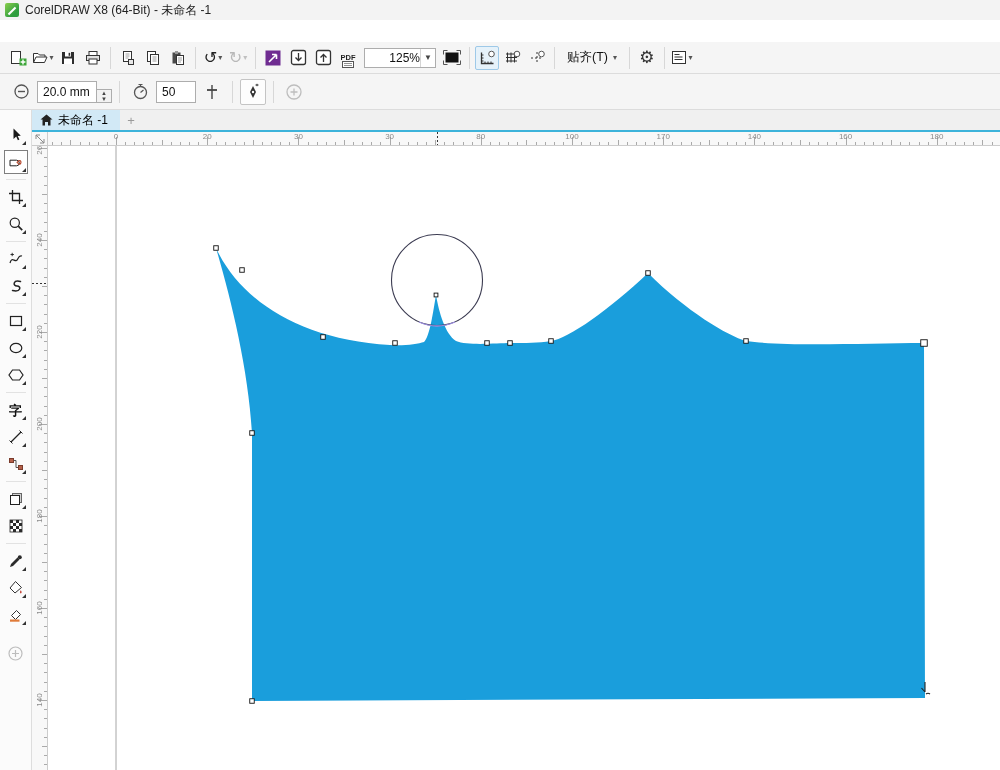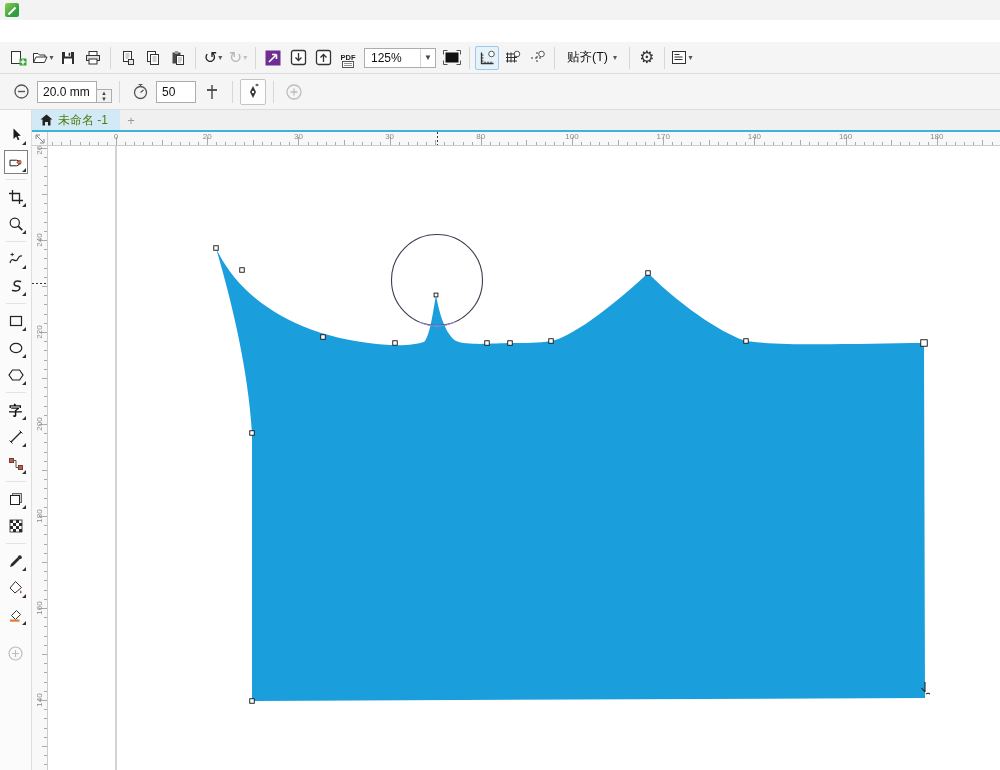--- a/index.html
+++ b/index.html
@@ -18,41 +18,41 @@
   .menu-item { padding:2px 11px; font-size:12.5px; color:#111; cursor:default; white-space:nowrap; }
 
   
   #toolbar { position:absolute; left:0; top:42px; width:1000px; height:32px; background:#f5f5f5; border-bottom:1px solid #dcdcdc; display:flex; align-items:center; padding-left:6px; gap:1px; }
   .tbtn { height:24px; min-width:24px; display:flex; align-items:center; justify-content:center; border:1px solid transparent; border-radius:2px; position:relative; }
   .caret { font-size:8px; color:#555; margin-left:1px; }
   .caret.dis { color:#c0c0c0; }
   .tsep { width:1px; height:22px; background:#d7d7d7; margin:0 4px; flex:0 0 auto; }
   .glyph { font-size:16px; color:#222; line-height:1; }
   .glyph.dis { color:#b8b8b8; }
-  #zoom-combo { display:flex; align-items:center; border:1px solid #adadad; background:#fff; height:20px; width:72px; margin:0 3px; }
+  #zoom-combo { display:flex; align-items:center; border:1px solid #adadad; background:#fff; height:20px; width:72px; margin:0 3px;text-align:right; }
   #zoom-combo .zval { flex:1; padding-left:6px; font-size:12px; color:#111; }
   #zoom-combo .zdrop { width:15px; height:100%; display:flex; align-items:center; justify-content:center; border-left:1px solid #d5d5d5; font-size:8px; color:#444; }
   #snap-ctl { display:flex; align-items:center; gap:4px; padding:2px 6px; }
   #snap-ctl span.lbl { font-size:12.5px; color:#111; }
   .pressed { border-color:#9ec9e8 !important; background:#e6f2fa !important; }
 
   
   #propbar { position:absolute; left:0; top:74px; width:1000px; height:36px; background:#f5f5f5; border-bottom:1px solid #dcdcdc; display:flex; align-items:center; padding-left:8px; gap:3px; }
   .pfield { display:flex; align-items:flex-end; height:22px; }
   .pinput { width:60px; height:22px; border:1px solid #adadad; background:#fff; font-size:12px; padding-left:5px; font-family:"Liberation Sans",sans-serif; color:#111; }
   .pinput.small { width:40px; }
   .spin { width:15px; border:1px solid #adadad; border-left:none; background:#f2f2f2; display:flex; flex-direction:column; }
   .spin div { flex:1; display:flex; align-items:center; justify-content:center; font-size:6px; color:#444; }
   .pbtn { width:26px; height:26px; display:flex; align-items:center; justify-content:center; border:1px solid transparent; border-radius:2px; }
   .pbtn.box { border-color:#c4c4c4; background:#fdfdfd; }
 
   
   #tabbar { position:absolute; left:32px; top:110px; width:968px; height:22px; background:#f0f0f0; border-bottom:2px solid #3db3da; display:flex; align-items:stretch; }
   #doc-tab { display:flex; align-items:center; gap:5px; padding:0 12px 0 8px; background:#d2e9f6; }
-  #doc-tab .tab-label { font-size:12px; color:#4d7c0f; white-space:nowrap; }
+  #doc-tab .tab-label { font-size:12px; color:#000000; white-space:nowrap; }
   #new-tab { width:22px; display:flex; align-items:center; justify-content:center; color:#9a9a9a; font-size:13px; }
 
   
   #toolbox { position:absolute; left:0; top:110px; width:32px; height:660px; background:#fbfbfb; border-right:1px solid #ddd; padding-top:12px; }
   .tool { width:24px; height:24px; margin:1px auto 3px auto; display:flex; align-items:center; justify-content:center; position:relative; border:1px solid transparent; }
   .tool.sel { border-color:#7f7f7f; background:#ffffff; }
   .tool .fly { position:absolute; right:1px; bottom:1px; width:0; height:0; border-left:4px solid transparent; border-bottom:4px solid #333; }
   .xsep { width:20px; height:1px; background:#e2e2e2; margin:5px auto; }
   .tool .tchar { font-size:13px; font-weight:bold; color:#111; line-height:1; }
   .tool.gap-top { margin-top:14px; }
@@ -74,20 +74,21 @@
   #canvas { position:absolute; left:48px; top:146px; width:952px; height:624px; background:#fff; }
   svg { display:block; }
 </style>
 </head>
 <body>
 
 <div id="app">
 
   <div id="titlebar">
     <div id="app-logo"></div>
+    <span id="title-text">CorelDRAW X8 (64-Bit) - 未命名 -1</span>
   </div>
 
 
   <div id="toolbar">
     <div class="tbtn">
       <svg width="17" height="16" viewBox="0 0 17 16">
           <rect x="1.5" y="1.5" width="9" height="12" fill="#fff" stroke="#333"></rect>
           <rect x="9.5" y="8.5" width="7" height="7" fill="#3da639"></rect>
           <path d="M13 9.6 v4.8 M10.6 12 h4.8" stroke="#fff" stroke-width="1.4"></path>
         </svg>

